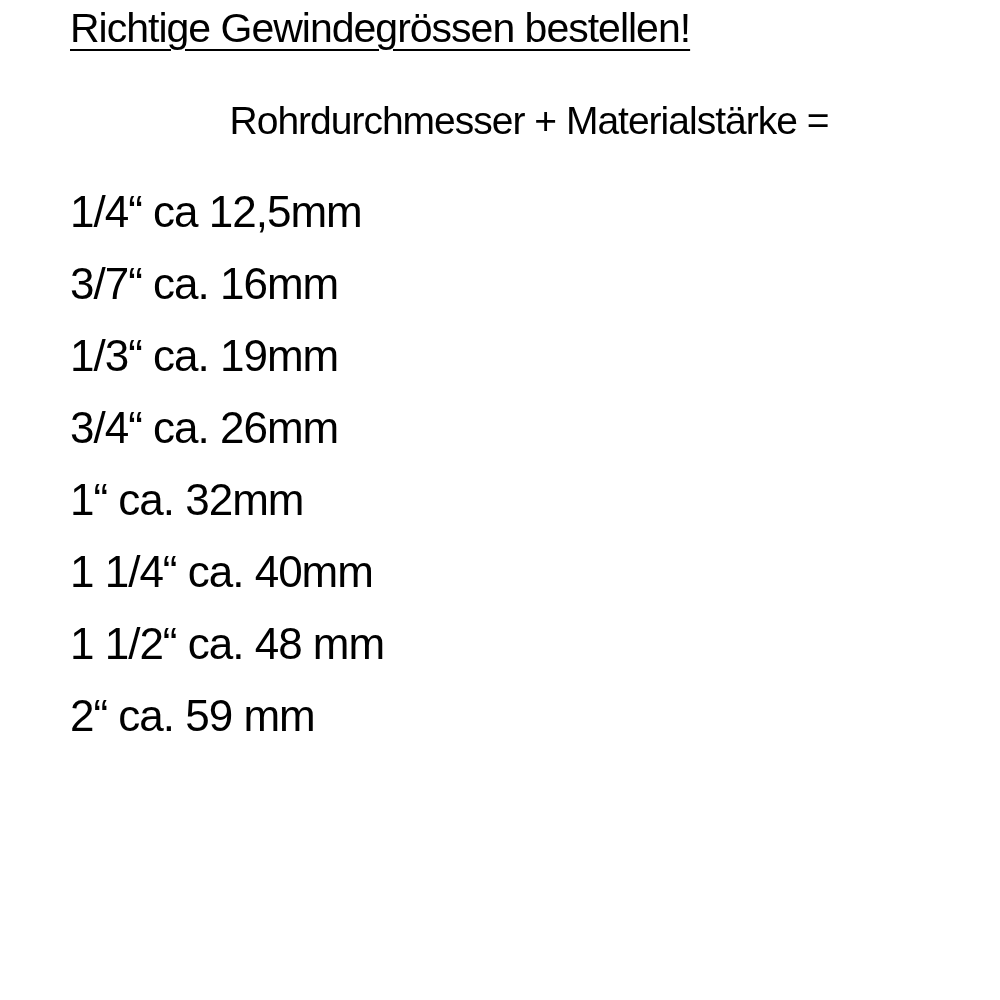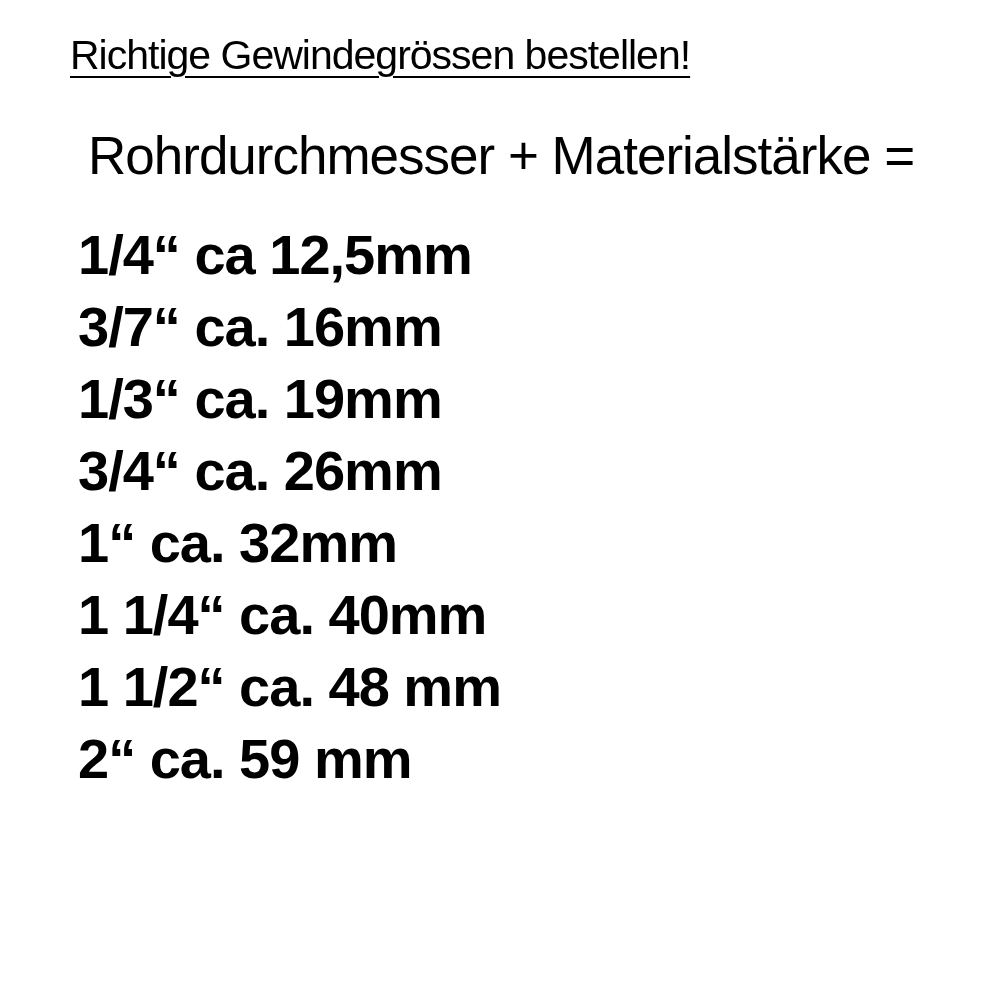--- a/index.html
+++ b/index.html
@@ -9,50 +9,51 @@
   }
   .page {
     position: relative;
     width: 1000px;
     height: 1000px;
     background: #ffffff;
     color: #000000;
     font-family: "Liberation Sans", "DejaVu Sans", sans-serif;
     overflow: hidden;
     box-sizing: border-box;
-    padding: 33px 30px 0 70px;
+    padding: 6px 30px 0 70px;
   }
   .title {
     margin: 0;
     font-size: 41px;
     font-weight: 400;
     letter-spacing: -1px;
     line-height: 1.1;
     text-decoration: underline;
     text-decoration-thickness: 2px;
     text-underline-offset: 7px;
     white-space: nowrap;
   }
   .subtitle {
     margin: 48px 0 0 18px;
-    font-size: 53px;
+    font-size: 39px;
     font-weight: 400;
     letter-spacing: -1px;
     line-height: 1.14;
+    text-align: center;
   }
   .subtitle .line {
     display: block;
     white-space: nowrap;
   }
   .size-list {
-    margin: 32px 0 0 8px;
+    margin: 32px 0 0 0;
     padding: 0;
     list-style: none;
-    font-size: 56px;
-    font-weight: 700;
+    font-size: 44px;
+    font-weight: 400;
     letter-spacing: -1px;
     line-height: 72px;
   }
   .size-list .row {
     white-space: nowrap;
   }
 </style>
 </head>
 <body>
 

